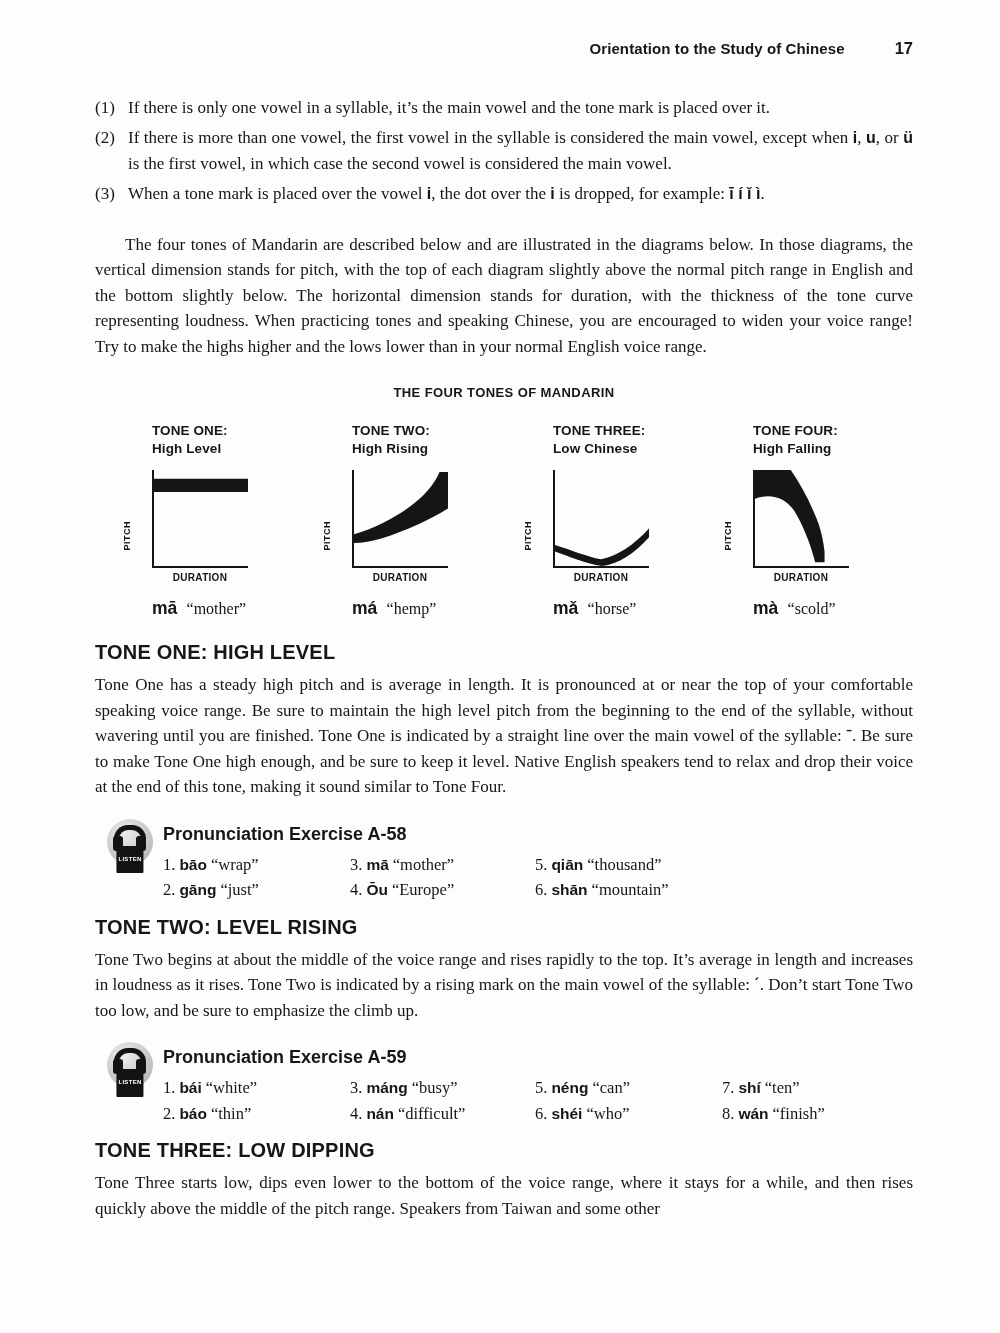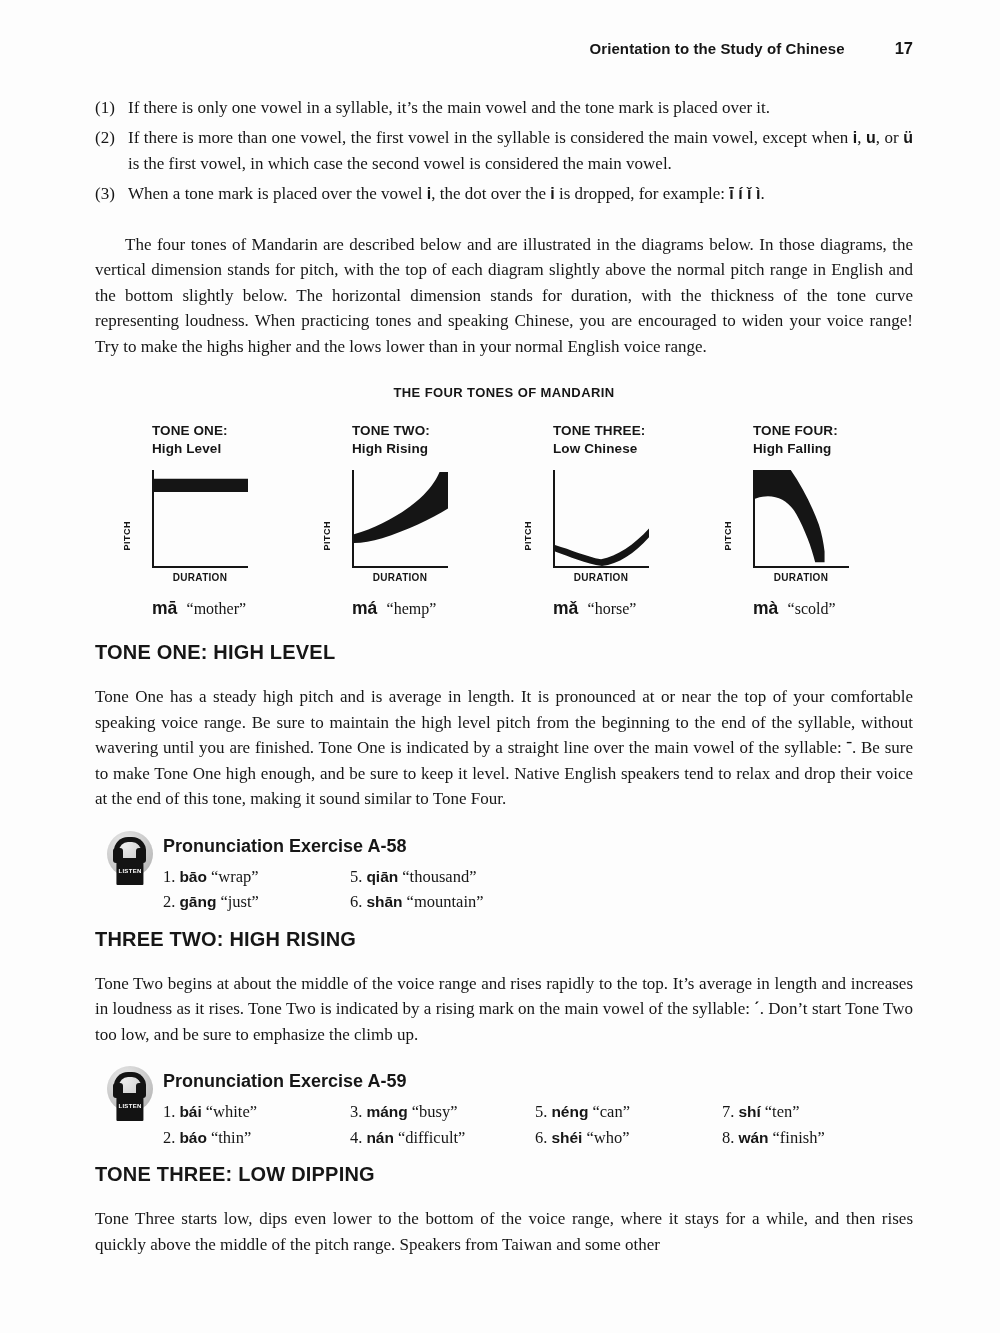--- a/index.html
+++ b/index.html
@@ -37,21 +37,21 @@
          font-family:"Liberation Sans","DejaVu Sans",sans-serif;font-weight:bold;font-size:9px;letter-spacing:0.5px;}
   .duration{width:96px;text-align:center;margin-top:4px;font-family:"Liberation Sans","DejaVu Sans",sans-serif;
             font-weight:bold;font-size:10px;letter-spacing:0.3px;line-height:11px;}
   .syl-row{margin-top:13px;white-space:nowrap;}
   .syl{font-family:"Liberation Sans","DejaVu Sans",sans-serif;font-weight:bold;font-size:17.5px;}
   .syl-gloss{font-size:16px;margin-left:5px;}
 
   
   .h2{font-family:"Liberation Sans","DejaVu Sans",sans-serif;font-weight:bold;font-size:20px;
       letter-spacing:0.2px;margin-top:12px;line-height:24px;}
-  .sec-para{margin-top:20px;text-align:justify;}
+  .sec-para{margin-top:8px;text-align:justify;}
 
   
   .exercise{display:flex;margin-top:11px;}
   .ex-icon{position:relative;flex:none;width:46px;height:46px;margin-left:12px;margin-top:2px;border-radius:50%;
            background:radial-gradient(circle at 38% 30%,#ededed 0%,#c9c9c9 55%,#a9a9a9 100%);}
   .hp-band{position:absolute;left:7px;top:6px;width:22px;height:14px;border:5px solid #131313;
            border-bottom:none;border-radius:14px 14px 0 0;}
   .hp-cup{position:absolute;top:17px;width:10px;height:15px;background:#131313;border-radius:3px;}
   .hp-cup.left{left:6px;}.hp-cup.right{right:7px;}
   .hp-label{position:absolute;left:50%;top:27px;transform:translateX(-50%);
@@ -179,29 +179,33 @@
       <div class="hp-cup right"></div>
       <div class="hp-label">LISTEN</div>
     </div>
     <div class="ex-body">
       <div class="ex-title">Pronunciation Exercise A-58</div>
       <div class="ex-grid">
         <div class="ex-col exc1">
           <div class="ex-item"><span class="ex-num">1.</span><span class="py">bāo</span><span class="ex-gloss">“wrap”</span></div>
           <div class="ex-item"><span class="ex-num">2.</span><span class="py">gāng</span><span class="ex-gloss">“just”</span></div>
         </div>
+        <div class="ex-col exc2">
+          <div class="ex-item"><span class="ex-num">3.</span><span class="py">mā</span><span class="ex-gloss">“mother”</span></div>
+          <div class="ex-item"><span class="ex-num">4.</span><span class="py">Ōu</span><span class="ex-gloss">“Europe”</span></div>
+        </div>
         <div class="ex-col exc3">
           <div class="ex-item"><span class="ex-num">5.</span><span class="py">qiān</span><span class="ex-gloss">“thousand”</span></div>
           <div class="ex-item"><span class="ex-num">6.</span><span class="py">shān</span><span class="ex-gloss">“mountain”</span></div>
         </div>
       </div>
     </div>
   </div>
 
-  <div class="h2">THREE TWO: HIGH RISING</div>
+  <div class="h2">TONE TWO: LEVEL RISING</div>
   <p class="sec-para"><span>Tone Two begins at about the middle of the voice range and rises rapidly to the top. It’s average in length and increases in loudness as it rises. Tone Two is indicated by a rising mark on the main vowel of the syllable: </span><span class="py">ˊ</span><span>. Don’t start Tone Two too low, and be sure to emphasize the climb up.</span></p>
 
   <div class="exercise">
     <div class="ex-icon">
       <div class="hp-band"></div>
       <div class="hp-cup left"></div>
       <div class="hp-cup right"></div>
       <div class="hp-label">LISTEN</div>
     </div>
     <div class="ex-body">

